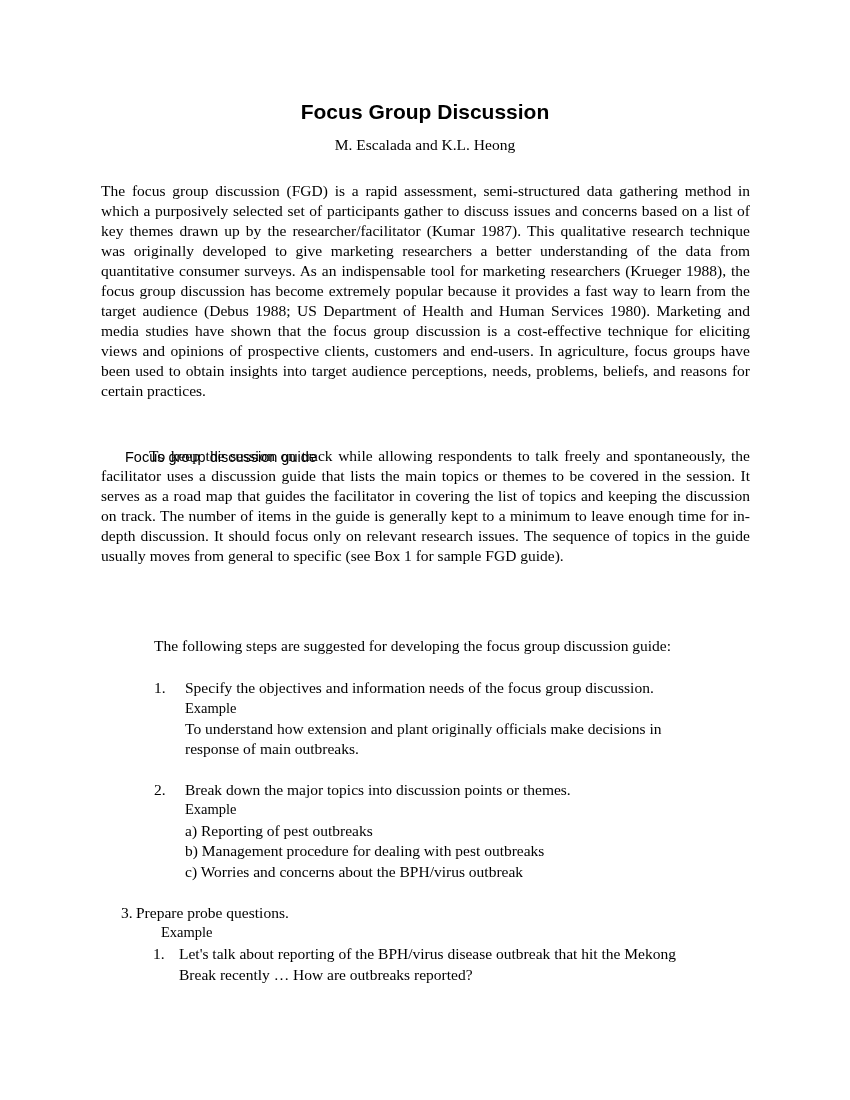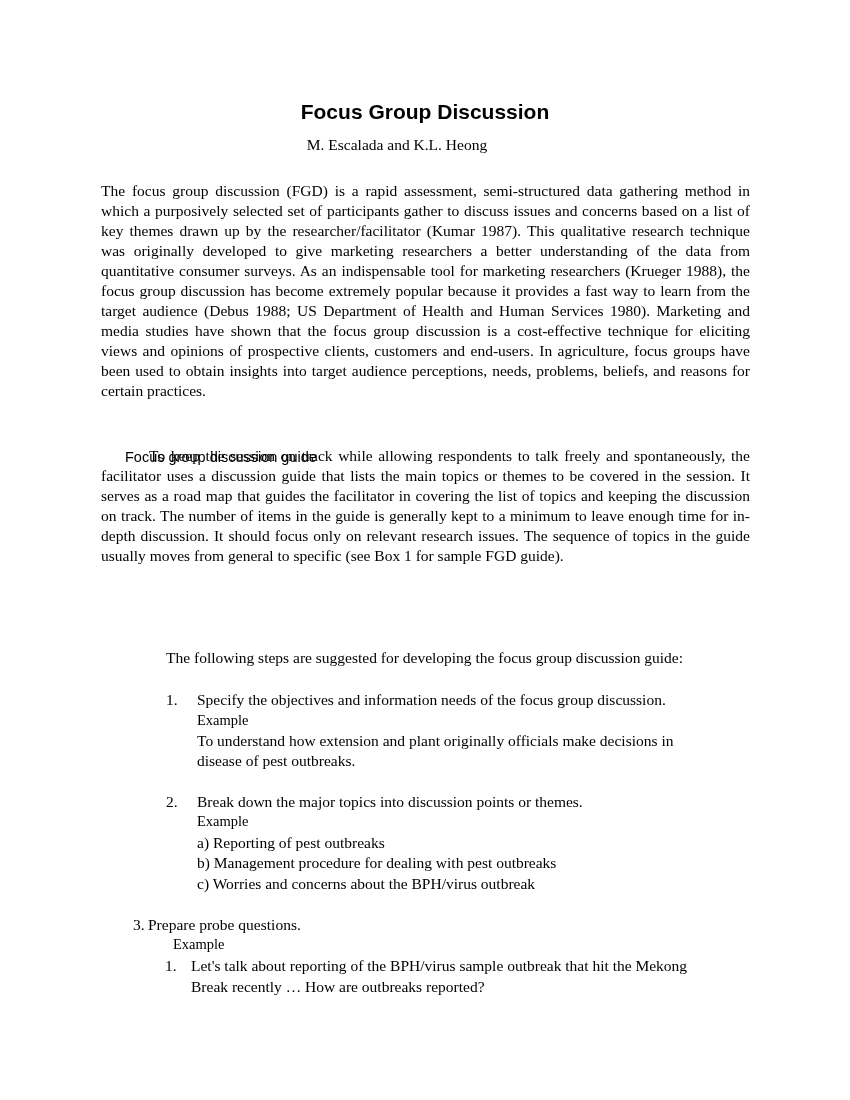--- a/index.html
+++ b/index.html
@@ -4,29 +4,29 @@
 <style>
   html, body { margin: 0; padding: 0; background: #ffffff; }
   body { width: 850px; height: 1100px; position: relative; overflow: hidden; color: #000; }
   .page { position: absolute; left: 0; top: 0; width: 850px; height: 1100px; }
   .serif { font-family: "Liberation Serif", "DejaVu Serif", serif; }
   .sans { font-family: "Liberation Sans", "DejaVu Sans", sans-serif; }
 
   .title { position: absolute; top: 100px; left: 0; width: 850px; text-align: center;
            font-size: 21px; font-weight: bold; }
   .authors { position: absolute; top: 136px; left: 0; width: 794px; text-align: center;
-             font-size: 15.5px; }
+             font-size: 15.5px; padding-left: 28px; }
 
   .para { position: absolute; left: 101px; width: 649px; font-size: 15.5px; line-height: 20px;
           text-align: justify; margin: 0; }
   .p1 { top: 181px; }
   .heading { position: absolute; left: 125px; top: 449px; font-size: 14.5px; font-weight: normal; }
   .p2 { top: 446px; text-indent: 48px; }
 
-  .line { position: absolute; font-size: 15.5px; white-space: nowrap; margin: 16px; }
+  .line { position: absolute; font-size: 15.5px; white-space: nowrap; margin: 4px; }
   .italic { }
 </style>
 </head>
 <body>
 
 <div class="page">
 
   <div class="title sans">Focus Group Discussion</div>
   <div class="authors serif">M. Escalada and K.L. Heong</div>
 
@@ -36,34 +36,34 @@
 
   <p class="para p2 serif">To keep the session on track while allowing respondents to talk freely and spontaneously, the facilitator uses a discussion guide that lists the main topics or themes to be covered in the session. It serves as a road map that guides the facilitator in covering the list of topics and keeping the discussion on track. The number of items in the guide is generally kept to a minimum to leave enough time for in-depth discussion. It should focus only on relevant research issues.  The sequence of topics in the guide usually moves from general to specific (see Box 1 for sample FGD guide).</p>
 
   <div class="line serif" style="left:150px; top:633px;">The following steps are suggested for developing the focus group discussion guide:</div>
 
   <div>
     <div class="line serif" style="left:150px; top:675px;">1.</div>
     <div class="line serif" style="left:181px; top:675px;">Specify the objectives and information needs of the focus group discussion.</div>
     <div class="line serif italic" style="left:181px; top:696px; font-size:14.5px;">Example</div>
     <div class="line serif" style="left:181px; top:716px;">To understand how extension and plant originally officials make decisions in</div>
-    <div class="line serif" style="left:181px; top:736px;">disease of pest outbreaks.</div>
+    <div class="line serif" style="left:181px; top:736px;">response of main outbreaks.</div>
   </div>
 
   <div>
     <div class="line serif" style="left:150px; top:777px;">2.</div>
     <div class="line serif" style="left:181px; top:777px;">Break down the major topics into discussion points or themes.</div>
     <div class="line serif italic" style="left:181px; top:797px; font-size:14.5px;">Example</div>
     <div class="line serif" style="left:181px; top:818px;">a)  Reporting of pest outbreaks</div>
     <div class="line serif" style="left:181px; top:838px;">b)  Management procedure for dealing with pest outbreaks</div>
     <div class="line serif" style="left:181px; top:859px;">c) Worries and concerns about the BPH/virus outbreak</div>
   </div>
 
   <div>
     <div class="line serif" style="left:117px; top:900px;">3.</div>
     <div class="line serif" style="left:132px; top:900px;">Prepare probe questions.</div>
     <div class="line serif italic" style="left:157px; top:920px; font-size:14.5px;">Example</div>
     <div class="line serif" style="left:149px; top:941px;">1.</div>
-    <div class="line serif" style="left:175px; top:941px;">Let's talk about reporting of the BPH/virus sample outbreak that hit the Mekong</div>
+    <div class="line serif" style="left:175px; top:941px;">Let's talk about reporting of the BPH/virus disease outbreak that hit the Mekong</div>
     <div class="line serif" style="left:175px; top:962px;">Break recently … How are outbreaks reported?</div>
   </div>
 
 </div>
 
 </body></html>

